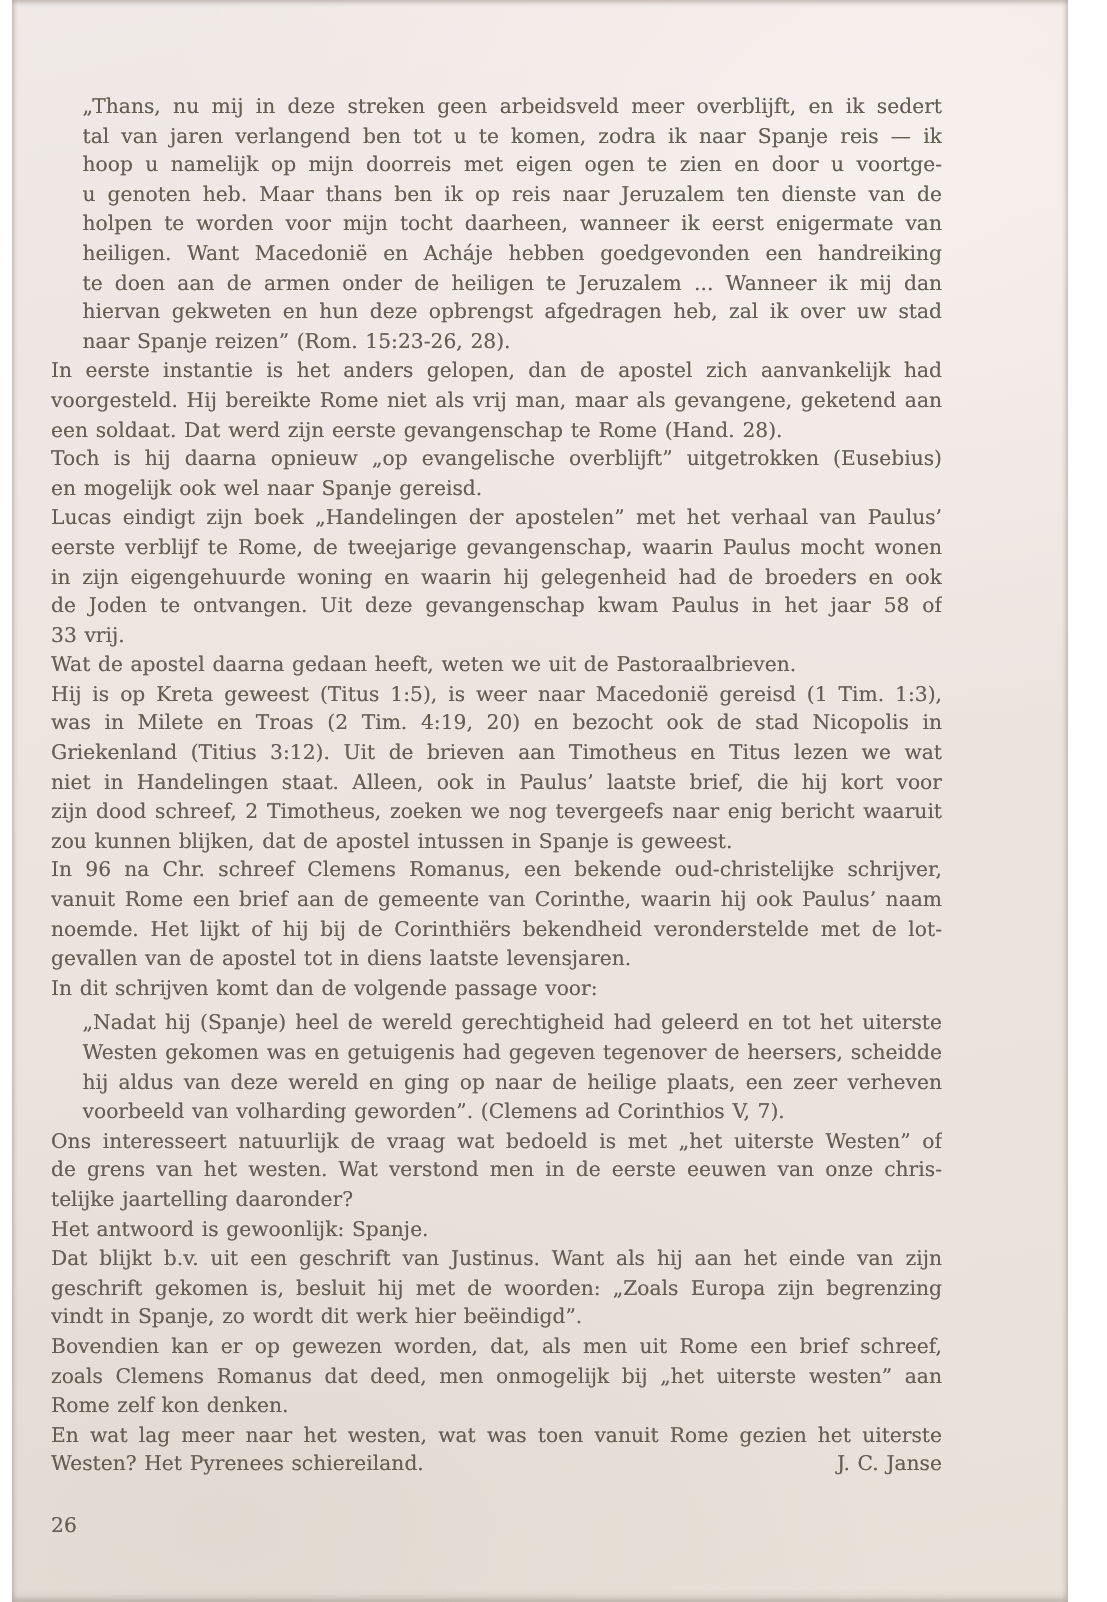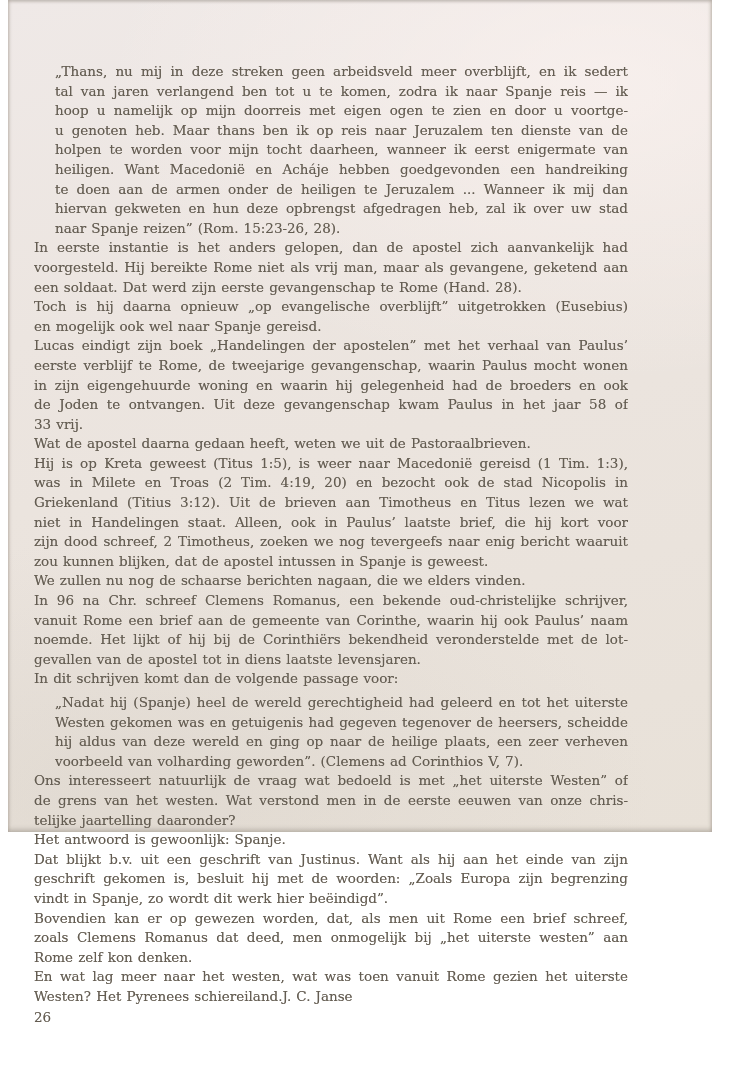--- a/index.html
+++ b/index.html
@@ -14,21 +14,21 @@
     position: relative;
     width: 738px;
     height: 1068px;
     background: #ffffff;
   }
   .paper {
     position: absolute;
     left: 8px;
     top: 0;
     width: 704px;
-    height: 832px;
+    height: 1068px;
     background:
       radial-gradient(120% 60% at 85% 10%, rgba(255,246,244,0.55), rgba(255,255,255,0) 60%),
       radial-gradient(130% 55% at 20% 95%, rgba(205,198,188,0.30), rgba(255,255,255,0) 55%),
       linear-gradient(168deg, #efe9e7 0%, #ece5e0 35%, #eae3dc 70%, #e8e1d8 100%);
     box-shadow:
       inset 0 2px 3px rgba(150,140,132,0.40),
       inset 0 -3px 4px rgba(140,132,122,0.38),
       inset -2px 0 3px rgba(180,170,160,0.25),
       inset 2px 0 2px rgba(200,192,184,0.25);
   }
@@ -51,20 +51,21 @@
     height: 19.6px;
     overflow: hidden;
     white-space: normal;
   }
   .line.jl {
     text-align: justify;
     text-align-last: justify;
   }
   .line.split {
     display: flex;
+    justify-content: space-between;
   }
   .page-number {
     position: absolute;
     left: 26px;
     top: 1008px;
     font-family: "DejaVu Serif", "Liberation Serif", serif;
     font-size: 13.5px;
     line-height: 19.6px;
     color: #645d52;
     text-shadow: 0 0 0.4px rgba(100,93,82,0.55);
@@ -98,21 +99,20 @@
           <div class="line jl">in zijn eigengehuurde woning en waarin hij gelegenheid had de broeders en ook</div>
           <div class="line jl">de Joden te ontvangen. Uit deze gevangenschap kwam Paulus in het jaar 58 of</div>
           <div class="line">33 vrij.</div>
           <div class="line">Wat de apostel daarna gedaan heeft, weten we uit de Pastoraalbrieven.</div>
           <div class="line jl">Hij is op Kreta geweest (Titus 1:5), is weer naar Macedonië gereisd (1 Tim. 1:3),</div>
           <div class="line jl">was in Milete en Troas (2 Tim. 4:19, 20) en bezocht ook de stad Nicopolis in</div>
           <div class="line jl">Griekenland (Titius 3:12). Uit de brieven aan Timotheus en Titus lezen we wat</div>
           <div class="line jl">niet in Handelingen staat. Alleen, ook in Paulus’ laatste brief, die hij kort voor</div>
           <div class="line jl">zijn dood schreef, 2 Timotheus, zoeken we nog tevergeefs naar enig bericht waaruit</div>
           <div class="line">zou kunnen blijken, dat de apostel intussen in Spanje is geweest.</div>
-          <div class="line">We zullen nu nog de schaarse berichten nagaan, die we elders vinden.</div>
           <div class="line jl">In 96 na Chr. schreef Clemens Romanus, een bekende oud-christelijke schrijver,</div>
           <div class="line jl">vanuit Rome een brief aan de gemeente van Corinthe, waarin hij ook Paulus’ naam</div>
           <div class="line jl">noemde. Het lijkt of hij bij de Corinthiërs bekendheid veronderstelde met de lot-</div>
           <div class="line">gevallen van de apostel tot in diens laatste levensjaren.</div>
           <div class="line">In dit schrijven komt dan de volgende passage voor:</div>
         </div>
         <div class="block quote gap">
           <div class="line jl">„Nadat hij (Spanje) heel de wereld gerechtigheid had geleerd en tot het uiterste</div>
           <div class="line jl">Westen gekomen was en getuigenis had gegeven tegenover de heersers, scheidde</div>
           <div class="line jl">hij aldus van deze wereld en ging op naar de heilige plaats, een zeer verheven</div>

